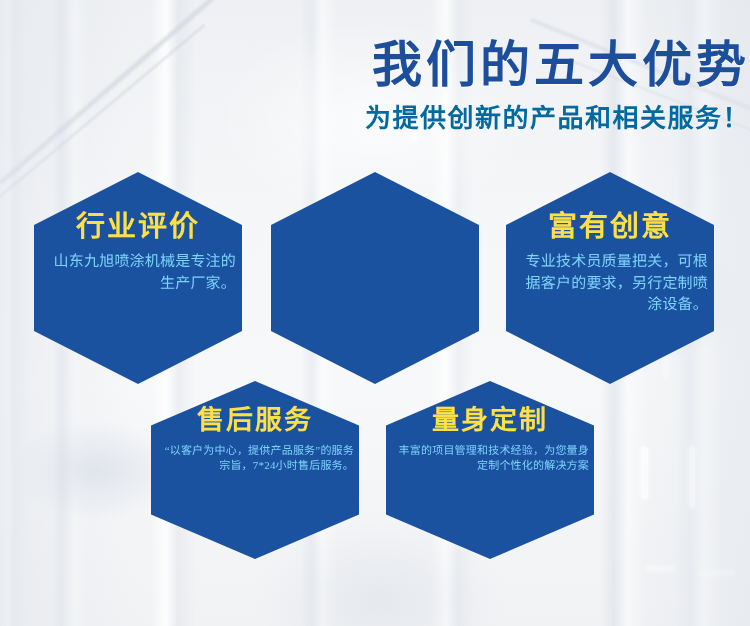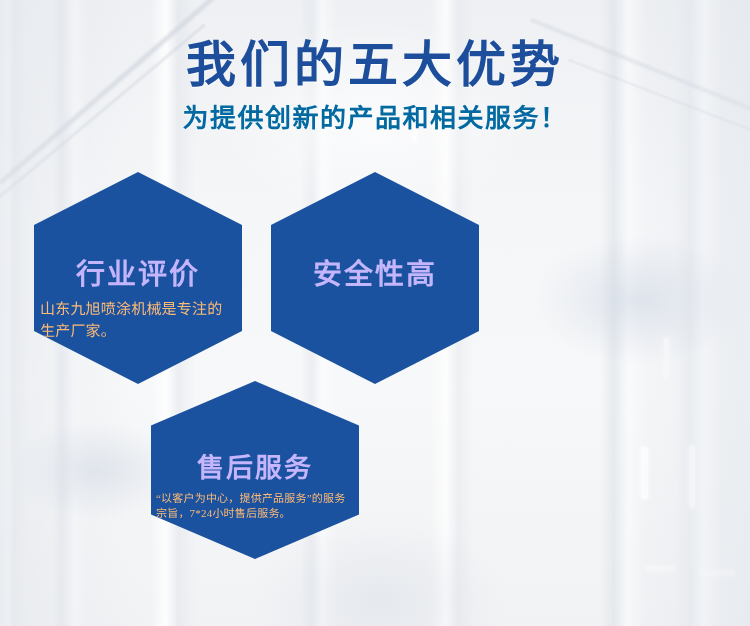--- a/index.html
+++ b/index.html
@@ -110,21 +110,21 @@
       rgba(226,230,236,0.00) 82%,
       rgba(222,227,234,0.50) 100%);
   }
 
   
   .heading-block {
     position: absolute;
     left: 0;
     right: 0;
     top: 38px;
-    text-align: center;
+    text-align: right;
     z-index: 4;
   }
   .main-title {
     margin: 0;
     font-size: 50px;
     line-height: 1.08;
     letter-spacing: 4px;
     font-weight: 700;
     color: #1c4e9c;
     font-family: "Liberation Serif", "DejaVu Serif", serif;
@@ -177,37 +177,36 @@
     padding-top: 24px;
   }
   .hex-4 { left: 151px; }
   .hex-5 { left: 386px; }
 
   .hex-title {
     font-size: 29px;
     line-height: 1.12;
     font-weight: 700;
     letter-spacing: 2px;
-    color: #c4b5fd;
+    color: #fde047;
     font-family: "Liberation Serif", "DejaVu Serif", serif;
     text-align: center;
     white-space: nowrap;
-    margin-top: 48px;
   }
   .hex.row-bottom .hex-title {
     font-size: 27px;
   }
   .hex-desc {
     margin-top: 9px;
     width: 196px;
     font-size: 15px;
     line-height: 1.42;
-    color: #fdba74;
-    font-family: "Liberation Serif", "DejaVu Serif", serif;
-    text-align: left;
+    color: #7dd3fc;
+    font-family: "Liberation Serif", "DejaVu Serif", serif;
+    text-align: right;
     letter-spacing: 0.2px;
   }
   .hex.row-bottom .hex-desc {
     margin-top: 8px;
     width: 198px;
     font-size: 11px;
     line-height: 1.38;
   }
 </style>
 </head>
@@ -243,24 +242,31 @@
   </div>
 
   <div class="hex-field">
 
     <div class="hex row-top hex-1">
       <div class="hex-title">行业评价</div>
       <div class="hex-desc">山东九旭喷涂机械是专注的生产厂家。</div>
     </div>
 
     <div class="hex row-top hex-2">
-      <div class="hex-title">安全性高</div>
-    </div>
-
+    </div>
+
+    <div class="hex row-top hex-3">
+      <div class="hex-title">富有创意</div>
+      <div class="hex-desc">专业技术员质量把关，可根据客户的要求，另行定制喷涂设备。</div>
+    </div>
 
     <div class="hex row-bottom hex-4">
       <div class="hex-title">售后服务</div>
       <div class="hex-desc">“以客户为中心，提供产品服务”的服务宗旨，7*24小时售后服务。</div>
     </div>
 
+    <div class="hex row-bottom hex-5">
+      <div class="hex-title">量身定制</div>
+      <div class="hex-desc">丰富的项目管理和技术经验，为您量身定制个性化的解决方案</div>
+    </div>
 
   </div>
 </div>
 
 </body></html>

